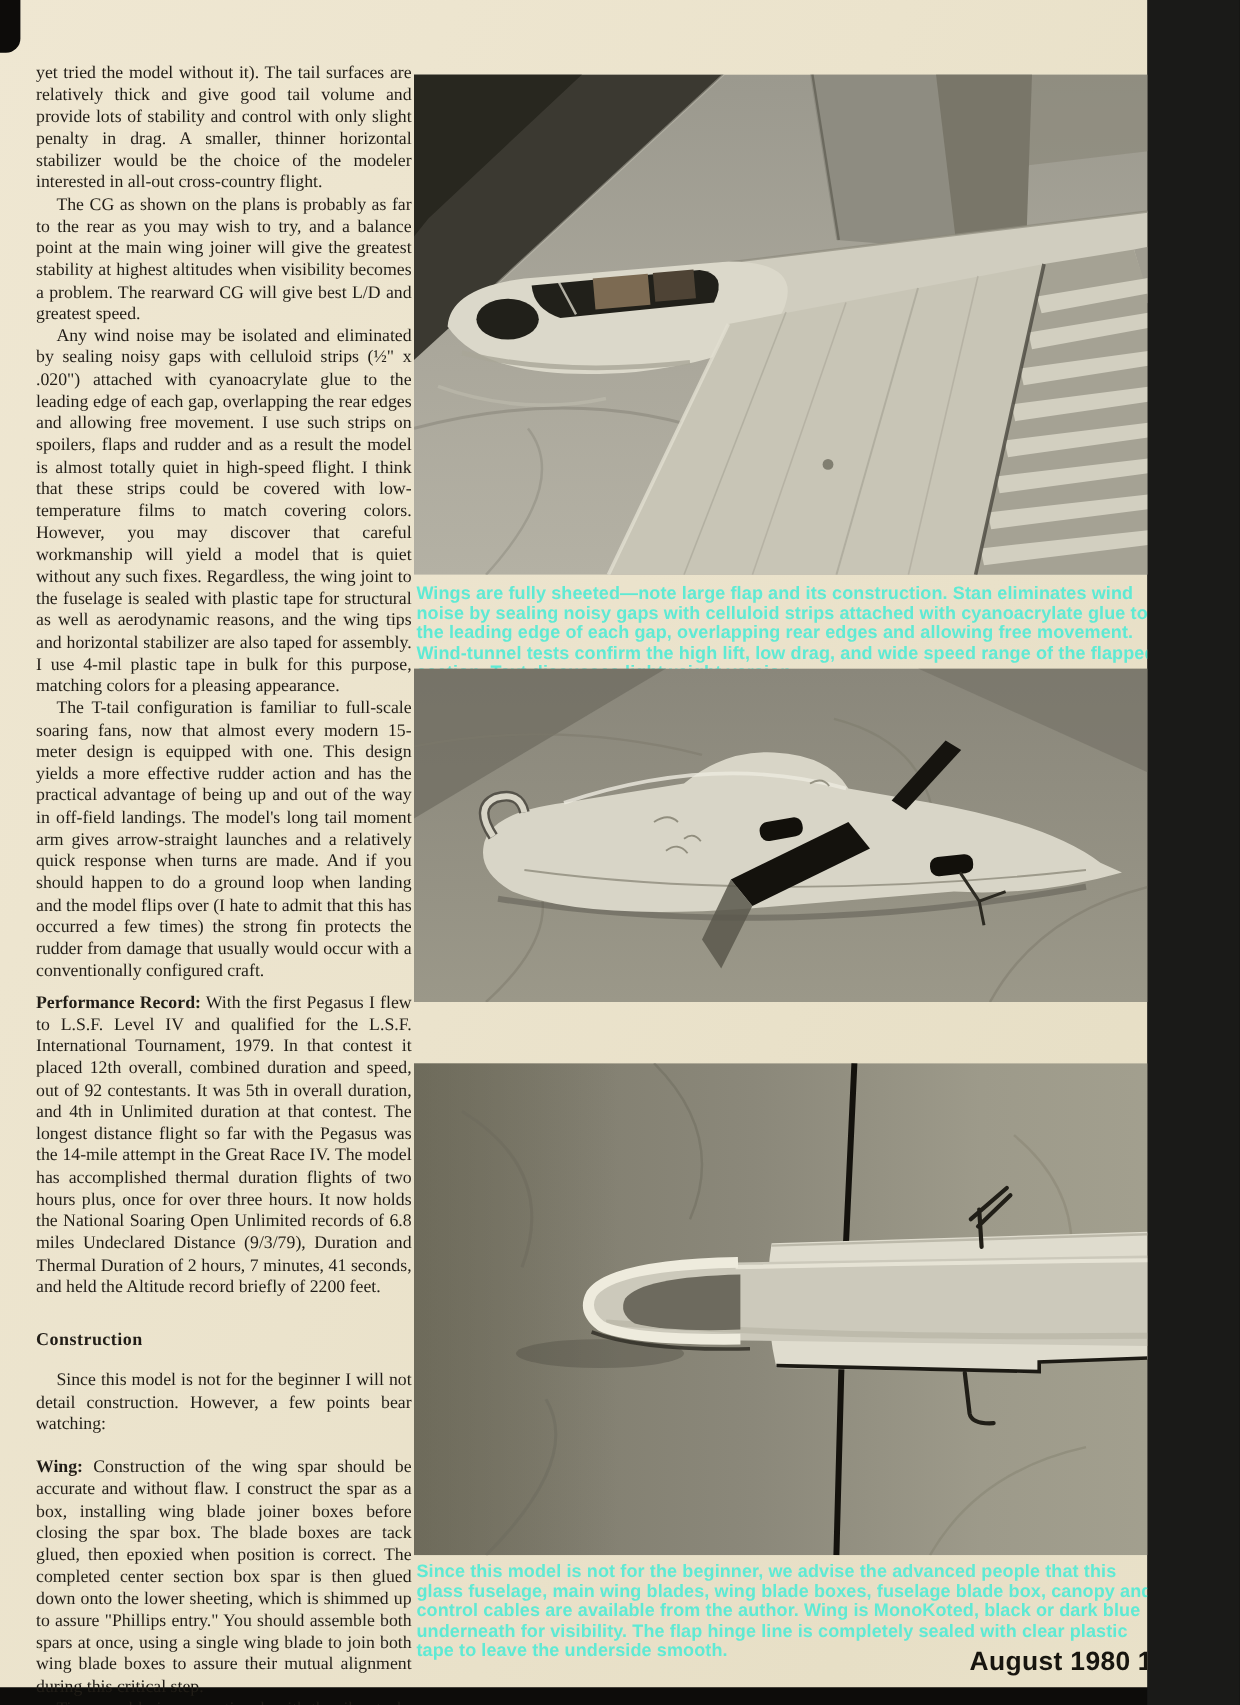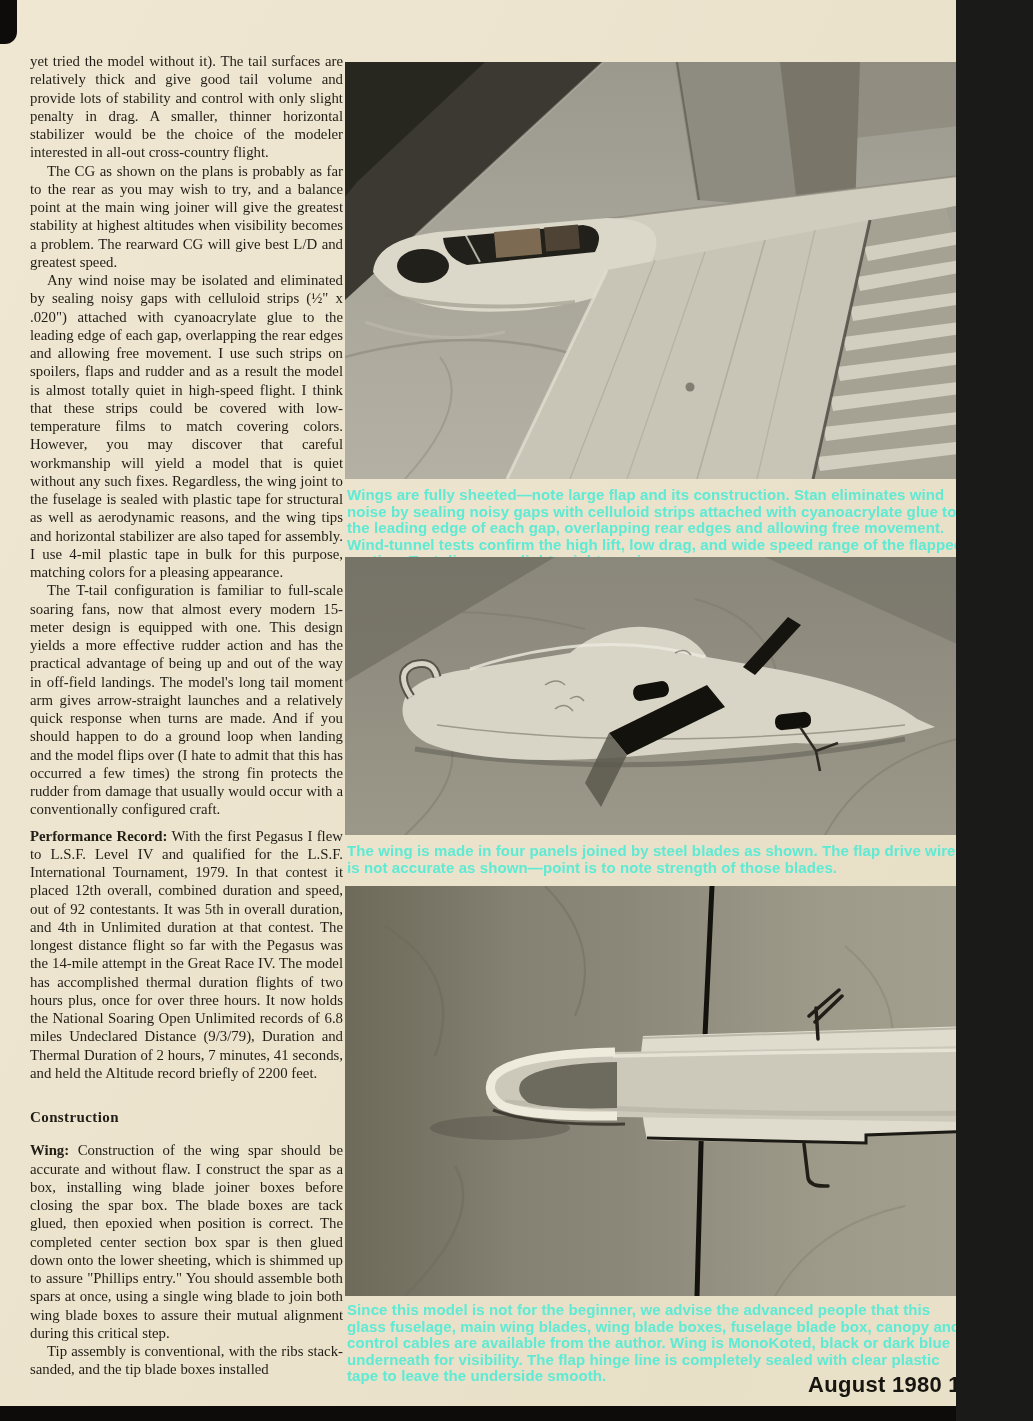--- a/index.html
+++ b/index.html
@@ -8,21 +8,21 @@
   .paper{position:absolute;left:0;top:0;width:1020px;height:1406px;
          background:linear-gradient(115deg,#efe7d2 0%,#ebe3cc 45%,#e7dfc6 80%,#e9e1c9 100%);
          border-bottom-right-radius:14px;border-top-right-radius:4px;}
   .corner-mark{position:absolute;left:0;top:0;width:17px;height:44px;background:#0d0c0a;
          border-bottom-right-radius:12px;}
   .article{position:absolute;left:30px;top:52px;width:313px;color:#211d17;
            font-size:14.8px;line-height:18.25px;text-align:justify;}
   .article p{margin:0;}
   .article p.indent{text-indent:17px;}
   .article p.gap{margin-top:8px;}
-  .article p.gap-lg{}
+  .article p.gap-lg{margin-top:18px;}
   .lead{font-weight:bold;}
   .construction{margin:26px 0 15px 0;text-align:left;font-size:15px;font-weight:bold;
                 letter-spacing:.4px;color:#211d17;}
   figure.photo{position:absolute;left:345px;width:630px;margin:0;padding:0;}
   figure.photo svg{display:block;width:100%;height:100%;}
   .caption{position:absolute;left:347px;width:625px;
            font-family:"Liberation Sans",sans-serif;font-weight:bold;
            font-size:15px;line-height:16.6px;color:#5eead4;letter-spacing:.1px;}
   .footer{position:absolute;left:808px;top:1372px;
           font-family:"Liberation Sans",sans-serif;font-weight:bold;
@@ -36,20 +36,21 @@
   <div class="paper"></div>
   <div class="corner-mark"></div>
 
   <div class="article">
     <p>yet tried the model without it). The tail surfaces are relatively thick and give good tail volume and provide lots of stability and control with only slight penalty in drag. A smaller, thinner horizontal stabilizer would be the choice of the modeler interested in all-out cross-country flight.</p>
     <p class="indent">The CG as shown on the plans is probably as far to the rear as you may wish to try, and a balance point at the main wing joiner will give the greatest stability at highest altitudes when visibility becomes a problem. The rearward CG will give best L/D and greatest speed.</p>
     <p class="indent">Any wind noise may be isolated and eliminated by sealing noisy gaps with celluloid strips (½" x .020") attached with cyanoacrylate glue to the leading edge of each gap, overlapping the rear edges and allowing free movement. I use such strips on spoilers, flaps and rudder and as a result the model is almost totally quiet in high-speed flight. I think that these strips could be covered with low-temperature films to match covering colors. However, you may discover that careful workmanship will yield a model that is quiet without any such fixes. Regardless, the wing joint to the fuselage is sealed with plastic tape for structural as well as aerodynamic reasons, and the wing tips and horizontal stabilizer are also taped for assembly. I use 4-mil plastic tape in bulk for this purpose, matching colors for a pleasing appearance.</p>
     <p class="indent">The T-tail configuration is familiar to full-scale soaring fans, now that almost every modern 15-meter design is equipped with one. This design yields a more effective rudder action and has the practical advantage of being up and out of the way in off-field landings. The model's long tail moment arm gives arrow-straight launches and a relatively quick response when turns are made. And if you should happen to do a ground loop when landing and the model flips over (I hate to admit that this has occurred a few times) the strong fin protects the rudder from damage that usually would occur with a conventionally configured craft.</p>
     <p class="gap"><span class="lead">Performance Record:</span><span> With the first Pegasus I flew to L.S.F. Level IV and qualified for the L.S.F. International Tournament, 1979. In that contest it placed 12th overall, combined duration and speed, out of 92 contestants. It was 5th in overall duration, and 4th in Unlimited duration at that contest. The longest distance flight so far with the Pegasus was the 14-mile attempt in the Great Race IV. The model has accomplished thermal duration flights of two hours plus, once for over three hours. It now holds the National Soaring Open Unlimited records of 6.8 miles Undeclared Distance (9/3/79), Duration and Thermal Duration of 2 hours, 7 minutes, 41 seconds, and held the Altitude record briefly of 2200 feet.</span></p>
     <h3 class="construction">Construction</h3>
+    <p class="indent">Since this model is not for the beginner I will not detail construction. However, a few points bear watching:</p>
     <p class="gap-lg"><span class="lead">Wing:</span><span> Construction of the wing spar should be accurate and without flaw. I construct the spar as a box, installing wing blade joiner boxes before closing the spar box. The blade boxes are tack glued, then epoxied when position is correct. The completed center section box spar is then glued down onto the lower sheeting, which is shimmed up to assure "Phillips entry." You should assemble both spars at once, using a single wing blade to join both wing blade boxes to assure their mutual alignment during this critical step.</span></p>
     <p class="indent">Tip assembly is conventional, with the ribs stack-sanded, and the tip blade boxes installed</p>
   </div>
 
   <figure class="photo" style="top:62px;height:417px;">
     <svg viewBox="0 0 630 417" preserveAspectRatio="none">
       <defs>
         <linearGradient id="p1f" x1="0" y1="0" x2="0" y2="1">
           <stop offset="0" stop-color="#9b998e"></stop>
             <stop offset="0.55" stop-color="#aaa79b"></stop>
@@ -122,21 +123,20 @@
       <path d="M66,140 Q50,116 68,108 Q88,102 92,120" fill="none" stroke="#d8d5c7" stroke-width="5"></path>
       <path d="M210,152 q10,-8 18,2 M225,142 q8,-6 14,2 M330,96 q10,-6 16,2 M200,128 q12,-8 20,0" stroke="#6b6858" stroke-width="1.5" fill="none" opacity="0.65"></path>
       <polygon points="398,110 443,60 456,68 410,118" fill="#16140f"></polygon>
       <polygon points="362,128 380,150 282,198 264,176" fill="#14120d"></polygon>
       <polygon points="264,176 282,198 256,250 240,226" fill="#5b584c" opacity="0.85"></polygon>
       <rect x="288" y="126" width="36" height="16" rx="7" fill="#12100b" transform="rotate(-10 306 134)"></rect>
       <rect x="430" y="156" width="36" height="16" rx="7" fill="#12100b" transform="rotate(-6 448 164)"></rect>
       <path d="M455,170 l16,24 l22,-8 m-22,8 l4,20" stroke="#2c2a22" stroke-width="2.5" fill="none"></path>
     </svg>
   </figure>
-  <div class="caption" style="top:843px;">The wing is made in four panels joined by steel blades as shown. The flap drive wire is not accurate as shown—point is to note strength of those blades.</div>
 
   <figure class="photo" style="top:886px;height:410px;">
     <svg viewBox="0 0 630 410" preserveAspectRatio="none">
       <defs>
         <linearGradient id="p3f" x1="0" y1="0" x2="1" y2="0">
           <stop offset="0" stop-color="#7b7869"></stop>
             <stop offset="0.45" stop-color="#8b887a"></stop>
           <stop offset="0.75" stop-color="#9d9a8a"></stop>
             <stop offset="1" stop-color="#a3a08f"></stop>
         </linearGradient>

